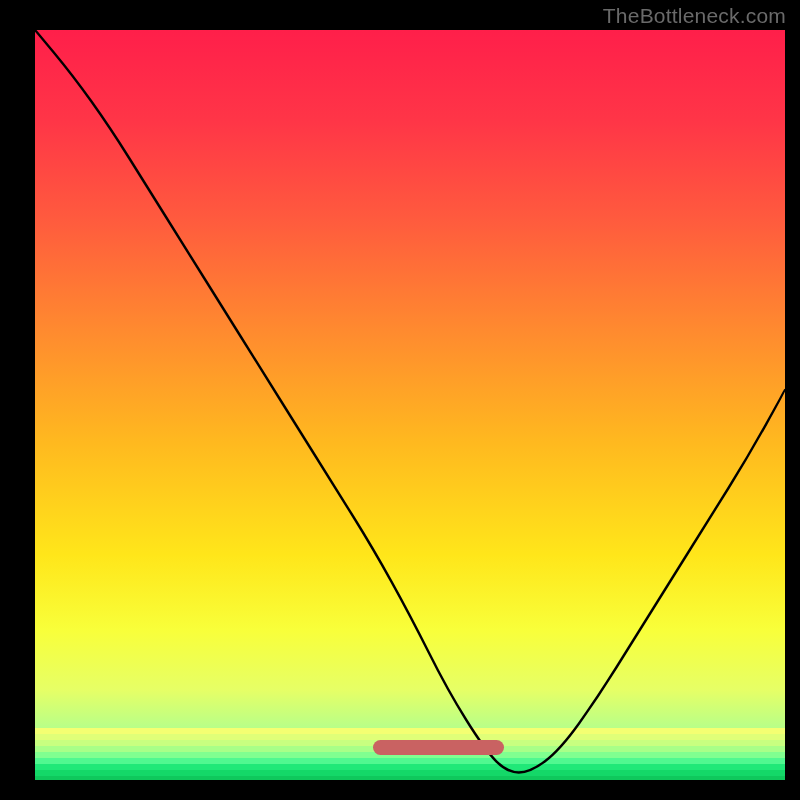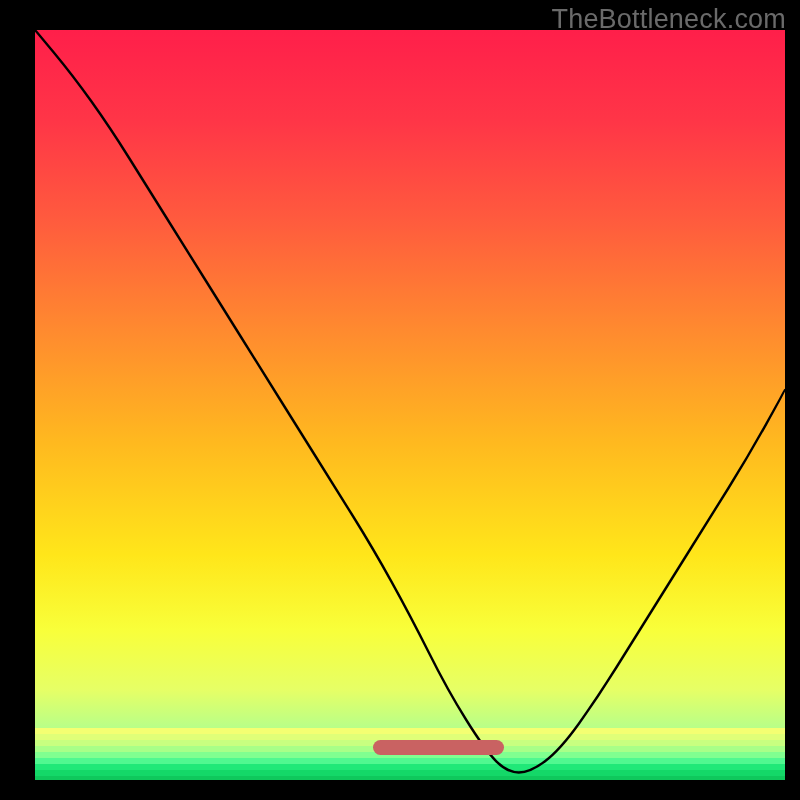--- a/index.html
+++ b/index.html
@@ -52,21 +52,21 @@
   .pill {
     position: absolute;
     background: #c96262;
     border-radius: 10px;
   }
   .watermark {
     position: absolute;
     top: 4px;
     right: 14px;
     color: #6a6a6a;
-    font-size: 27px;
+    font-size: 21px;
     font-weight: 400;
     letter-spacing: 0.2px;
   }
 </style>
 </head>
 <body>
 
 <div class="frame">
 
   <div class="watermark">TheBottleneck.com</div>

